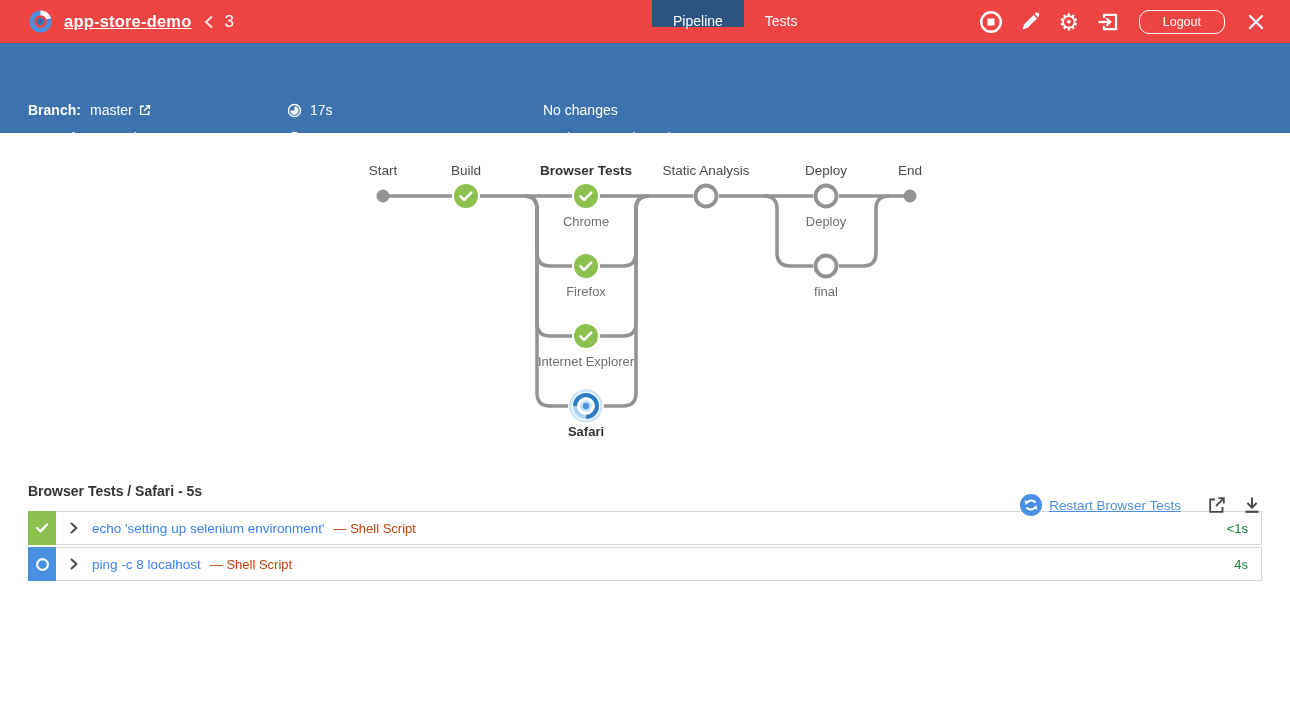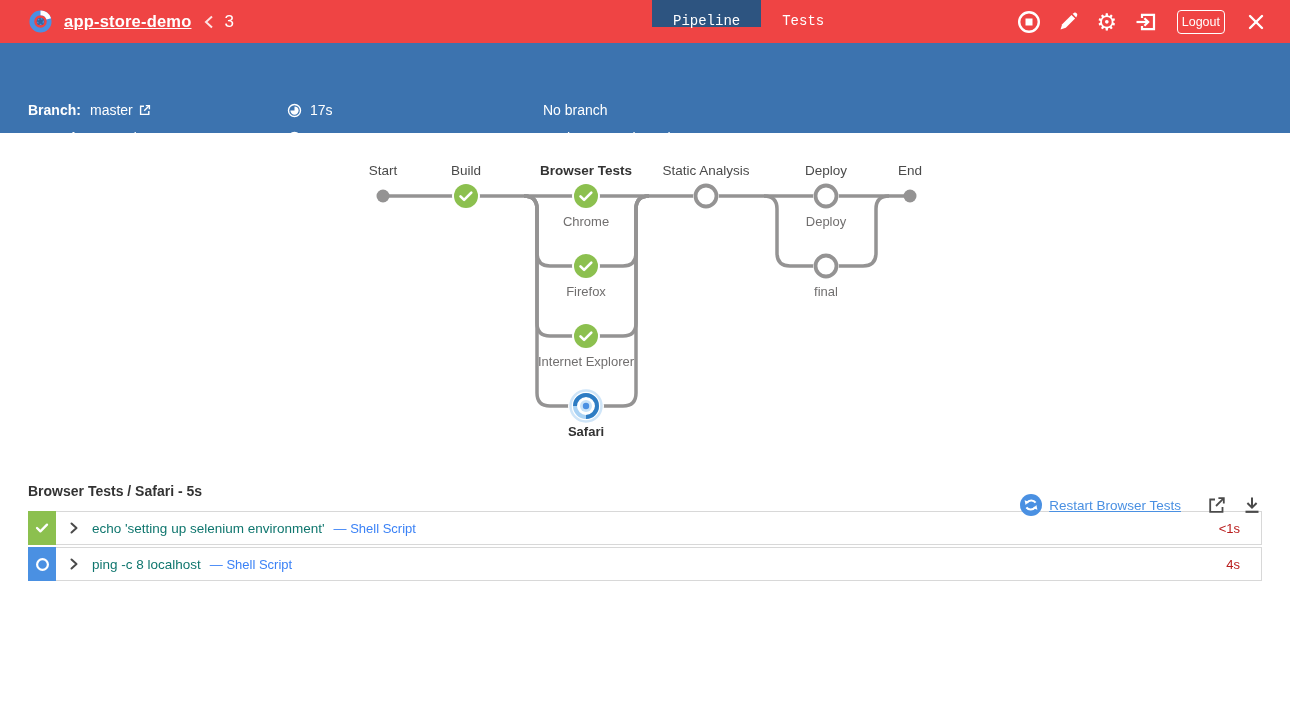--- a/index.html
+++ b/index.html
@@ -16,36 +16,36 @@
     background:#ef4444; display:flex; align-items:center;
   }
   .logo { margin-left:28px; width:25px; height:25px; flex:0 0 auto; cursor:pointer; }
   .project-title {
     margin-left:11px; color:#fff; font-size:16.5px; font-weight:bold;
     text-decoration:underline; letter-spacing:.2px; cursor:pointer;
   }
   .back-chevron { margin-left:12px; width:12px; height:14px; cursor:pointer; }
   .run-number { margin-left:9px; color:#fff; font-size:17px; }
 
-  .tabs { position:absolute; left:652px; top:0; height:27px; display:flex;font-family:Liberation Mono, monospace; }
+  .tabs { position:absolute; left:652px; top:0; height:27px; display:flex; }
   .tab {
     color:#fff; font-size:14px; line-height:43px; padding:0 21px;
     cursor:pointer; white-space:nowrap;
   }
   .tab.active { background:#2D5480; }
 
   .header-icons {
     position:absolute; right:22px; top:0; height:43px;
     display:flex; align-items:center; gap:15px;
   }
   .hicon { width:24px; height:24px; display:flex; align-items:center; justify-content:center; cursor:pointer; }
   .gear-glyph { color:#fff; font-size:23px; line-height:24px; font-family:"DejaVu Sans",sans-serif; }
   .logout-btn {
-    background:transparent; color:#fff; border:1px solid #fff; border-radius:4px;
-    font-size:12.5px; padding:4px 4px; margin:0 4px; cursor:pointer;
+    background:transparent; color:#fff; border:1px solid #fff; border-radius:10px;
+    font-size:12.5px; padding:4px 23px; margin:0 4px; cursor:pointer;
     font-family:"Liberation Sans","DejaVu Sans",sans-serif;
   }
 
   
   .subheader {
     position:absolute; top:43px; left:0; width:1290px; height:90px;
     background:#3C73AF; color:#fff; font-size:14px;
   }
   .info-row { position:absolute; height:20px; display:flex; align-items:center; }
   .info-label { font-weight:bold; width:62px; display:inline-block; }
@@ -73,23 +73,23 @@
     display:flex; align-items:center; height:34px; background:#fff;
     border:1px solid #D8D8D8; margin-bottom:2px; cursor:pointer;
   }
   .step-strip {
     width:28px; align-self:stretch; margin:-1px 0 -1px -1px;
     display:flex; align-items:center; justify-content:center; flex:0 0 auto;
   }
   .step-strip.success { background:#8CC04F; }
   .step-strip.running { background:#4A90E2; }
   .step-chevron { margin-left:13px; width:10px; height:12px; flex:0 0 auto; }
-  .step-cmd { margin-left:13px; color:#0f766e; font-size:13.5px; white-space:nowrap; }
-  .step-type { margin-left:9px; color:#3b82f6; font-size:13px; white-space:nowrap; }
-  .step-duration { margin-left:auto; margin-right:21px; color:#b91c1c; font-size:13px; }
+  .step-cmd { margin-left:13px; color:#3b82f6; font-size:13.5px; white-space:nowrap; }
+  .step-type { margin-left:9px; color:#c2410c; font-size:13px; white-space:nowrap; }
+  .step-duration { margin-left:auto; margin-right:13px; color:#15803d; font-size:13px; }
 </style>
 </head>
 <body>
 
 <div class="header">
   <svg class="logo" viewBox="0 0 26 26">
     <circle cx="13" cy="13" r="9" fill="none" stroke="#4A90E2" stroke-width="5"></circle>
     <path d="M 13 4 A 9 9 0 0 1 21.6 10.3" fill="none" stroke="#FFFFFF" stroke-width="5" stroke-linecap="butt"></path>
     <circle cx="13" cy="13" r="4" fill="#35639C"></circle>
     <circle cx="13" cy="13" r="3" fill="none" stroke="#4A90E2" stroke-width="1.2" stroke-dasharray="2 1.5"></circle>
@@ -157,21 +157,21 @@
   </div>
   <div class="info-row" style="left:287px; top:85px;">
     <svg class="info-icon" viewBox="0 0 16 16">
       <circle cx="8" cy="8" r="6.4" fill="none" stroke="#fff" stroke-width="1.5"></circle>
       <polyline points="8,4.6 8,8 10.8,8" fill="none" stroke="#fff" stroke-width="1.5"></polyline>
     </svg>
     <span>-</span>
   </div>
 
   <div class="info-row" style="left:543px; top:57px;">
-    <span>No branch</span>
+    <span>No changes</span>
   </div>
   <div class="info-row" style="left:543px; top:85px;">
     <span>Push event to branch master</span>
   </div>
 </div>
 
 <div class="graph-wrap">
   <svg id="pipeline-svg" width="1290" height="330" viewBox="0 0 1290 330">
       <g fill="none" stroke="#949393" stroke-width="3.5">
         <path d="M 383 56 L 466 56"></path>

